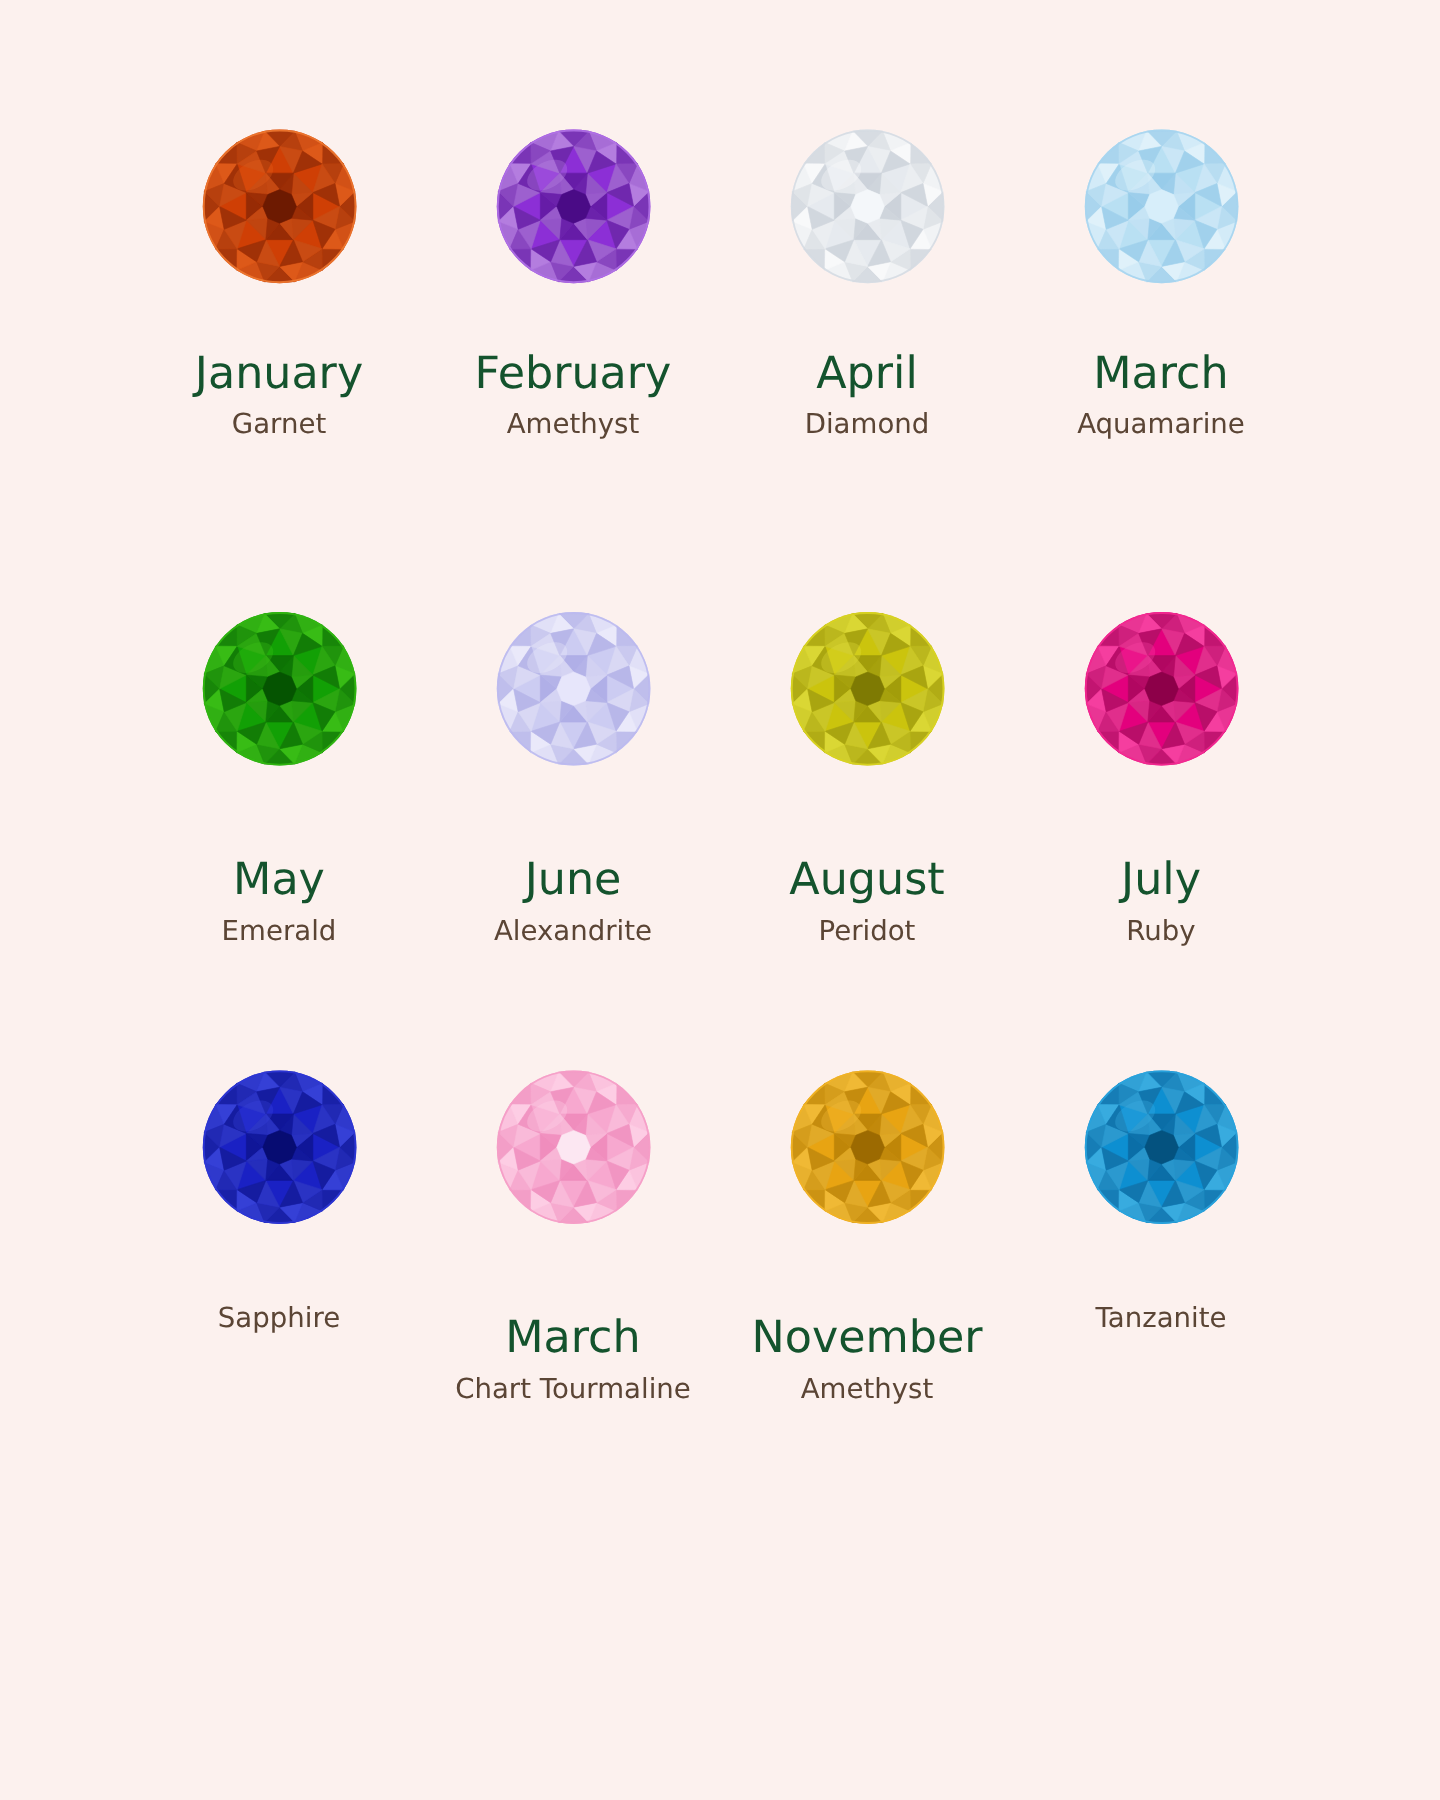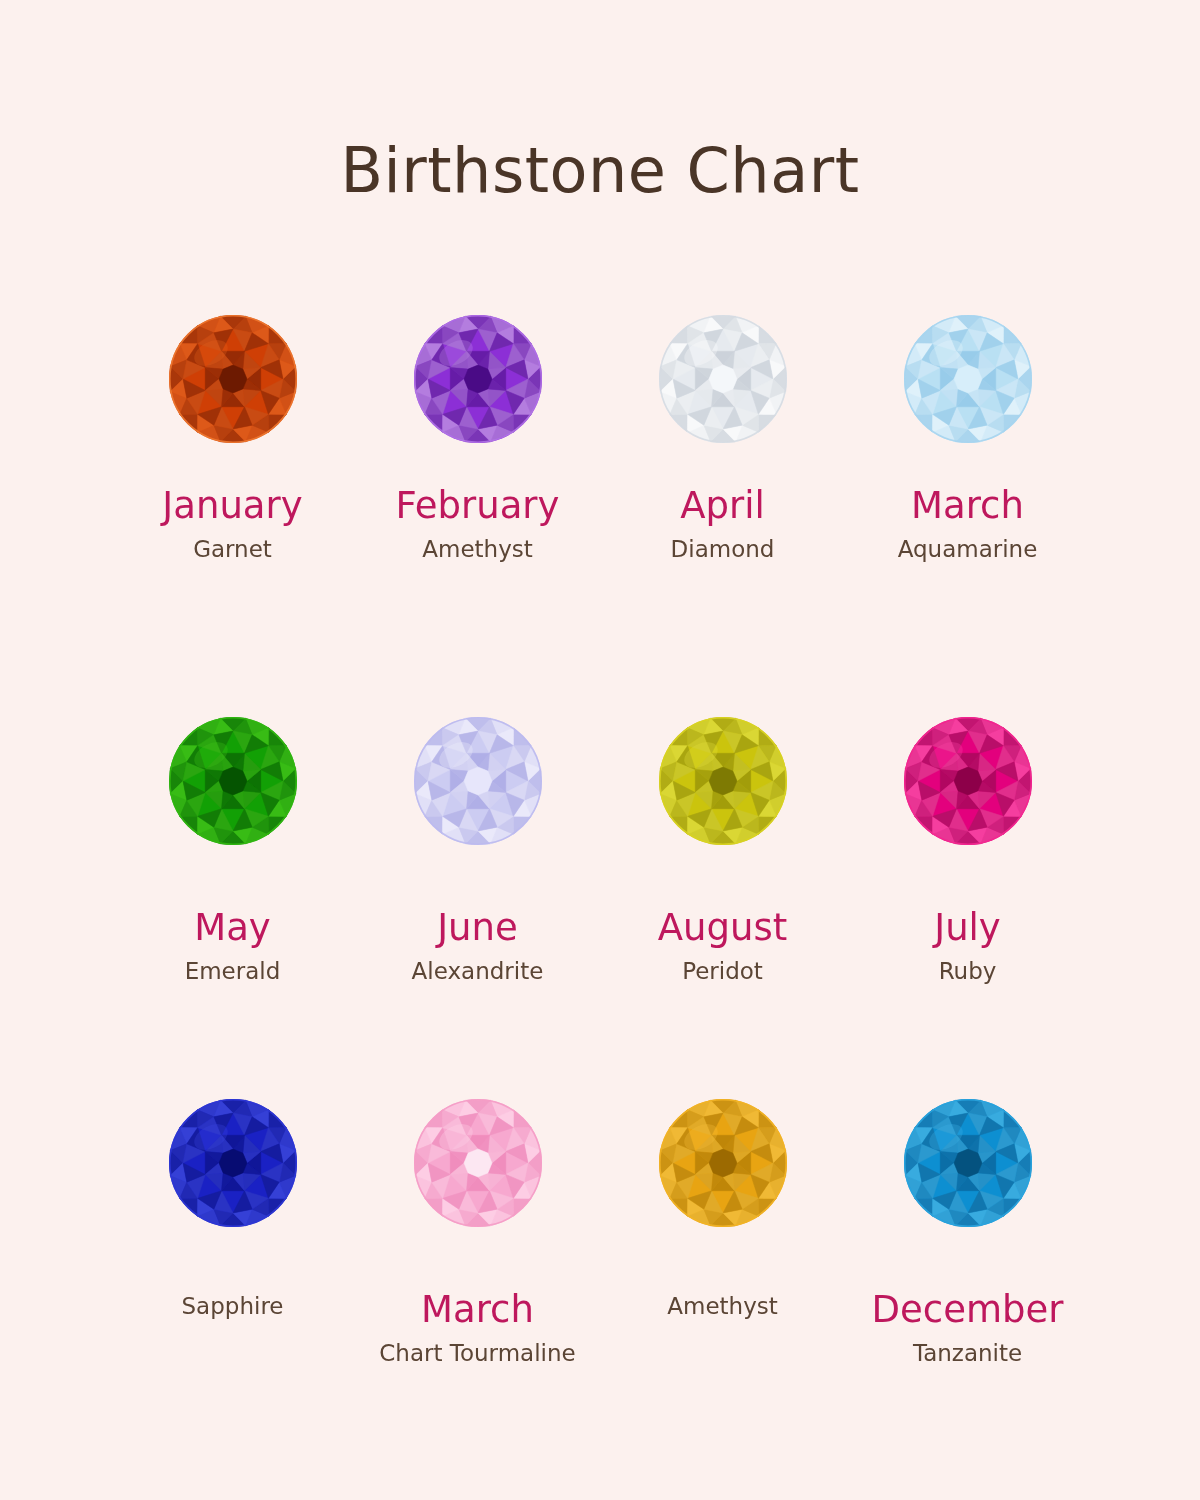--- a/index.html
+++ b/index.html
@@ -50,25 +50,25 @@
   }
   .gem {
     width: 134px;
     height: 134px;
     position: relative;
   }
   .gem svg {
     display: block;
   }
   .month {
-    color: #be185d;
+    color: #14532d;
     font-size: 37px;
     font-weight: 400;
     line-height: 1.05;
-    margin-top: 8px;
+    margin-top: 20px;
     text-align: center;
     white-space: nowrap;
   }
   .stone {
     color: #5b4535;
     font-size: 23px;
     font-weight: 400;
     margin-top: 10px;
     text-align: center;
     white-space: nowrap;
@@ -76,21 +76,20 @@
   
   .row1 .gem-wrap { height: 200px; }
   .row2 .gem-wrap { height: 240px; }
   .row3 .gem-wrap { height: 240px; }
 </style>
 </head>
 <body>
 
 <div class="page">
 
-  <h1 class="title">Birthstone Chart</h1>
 
   <div class="grid">
 
     <div class="cell row1">
       <div class="gem-wrap">
         <div class="gem">
             <svg width="134" height="134" viewBox="0 0 134 134">
               <circle cx="67" cy="67" r="64" fill="#cf3f05"></circle>
               <polygon points="79.49,4.23 102.56,13.79 86.13,20.81" fill="#d25116" stroke="#d25116" stroke-width="0.5"></polygon>
               <polygon points="79.49,4.23 86.13,20.81 67.00,17.00" fill="#b7400e" stroke="#b7400e" stroke-width="0.5"></polygon>
@@ -944,20 +943,21 @@
               <polygon points="39.28,55.52 55.52,39.28 57.10,57.10" fill="#dba322" stroke="#dba322" stroke-width="0.5"></polygon>
               <polygon points="39.28,55.52 57.10,57.10 53.00,67.00" fill="#c2890b" stroke="#c2890b" stroke-width="0.5"></polygon>
               <polygon points="55.52,39.28 78.48,39.28 67.00,53.00" fill="#bf8608" stroke="#bf8608" stroke-width="0.5"></polygon>
               <polygon points="55.52,39.28 67.00,53.00 57.10,57.10" fill="#dea725" stroke="#dea725" stroke-width="0.5"></polygon>
               <polygon points="67.00,53.00 76.90,57.10 81.00,67.00 76.90,76.90 67.00,81.00 57.10,76.90 53.00,67.00 57.10,57.10" fill="#9c6a01" stroke="#9c6a01" stroke-width="0.5"></polygon>
               <circle cx="67" cy="67" r="63.2" fill="none" stroke="#f2b427" stroke-width="1.6" opacity="0.85"></circle>
               <ellipse cx="45" cy="41" rx="18" ry="11" fill="#f7c13c" opacity="0.30" transform="rotate(-28 45 41)"></ellipse>
             </svg>
           </div>
       </div>
+      <div class="month">November</div>
       <div class="stone">Amethyst</div>
     </div>
 
     <div class="cell row3">
       <div class="gem-wrap">
         <div class="gem">
             <svg width="134" height="134" viewBox="0 0 134 134">
               <circle cx="67" cy="67" r="64" fill="#0d8fd1"></circle>
               <polygon points="79.49,4.23 102.56,13.79 86.13,20.81" fill="#31a1d6" stroke="#31a1d6" stroke-width="0.5"></polygon>
               <polygon points="79.49,4.23 86.13,20.81 67.00,17.00" fill="#1f89c0" stroke="#1f89c0" stroke-width="0.5"></polygon>
@@ -1022,18 +1022,17 @@
               <polygon points="39.28,55.52 55.52,39.28 57.10,57.10" fill="#2591c8" stroke="#2591c8" stroke-width="0.5"></polygon>
               <polygon points="39.28,55.52 57.10,57.10 53.00,67.00" fill="#0e72ab" stroke="#0e72ab" stroke-width="0.5"></polygon>
               <polygon points="55.52,39.28 78.48,39.28 67.00,53.00" fill="#0b6ea7" stroke="#0b6ea7" stroke-width="0.5"></polygon>
               <polygon points="55.52,39.28 67.00,53.00 57.10,57.10" fill="#2895cb" stroke="#2895cb" stroke-width="0.5"></polygon>
               <polygon points="67.00,53.00 76.90,57.10 81.00,67.00 76.90,76.90 67.00,81.00 57.10,76.90 53.00,67.00 57.10,57.10" fill="#04527f" stroke="#04527f" stroke-width="0.5"></polygon>
               <circle cx="67" cy="67" r="63.2" fill="none" stroke="#2ba5de" stroke-width="1.6" opacity="0.85"></circle>
               <ellipse cx="45" cy="41" rx="18" ry="11" fill="#3fb4e8" opacity="0.30" transform="rotate(-28 45 41)"></ellipse>
             </svg>
           </div>
       </div>
-      <div class="month">December</div>
       <div class="stone">Tanzanite</div>
     </div>
 
   </div>
 </div>
 
 </body></html>

